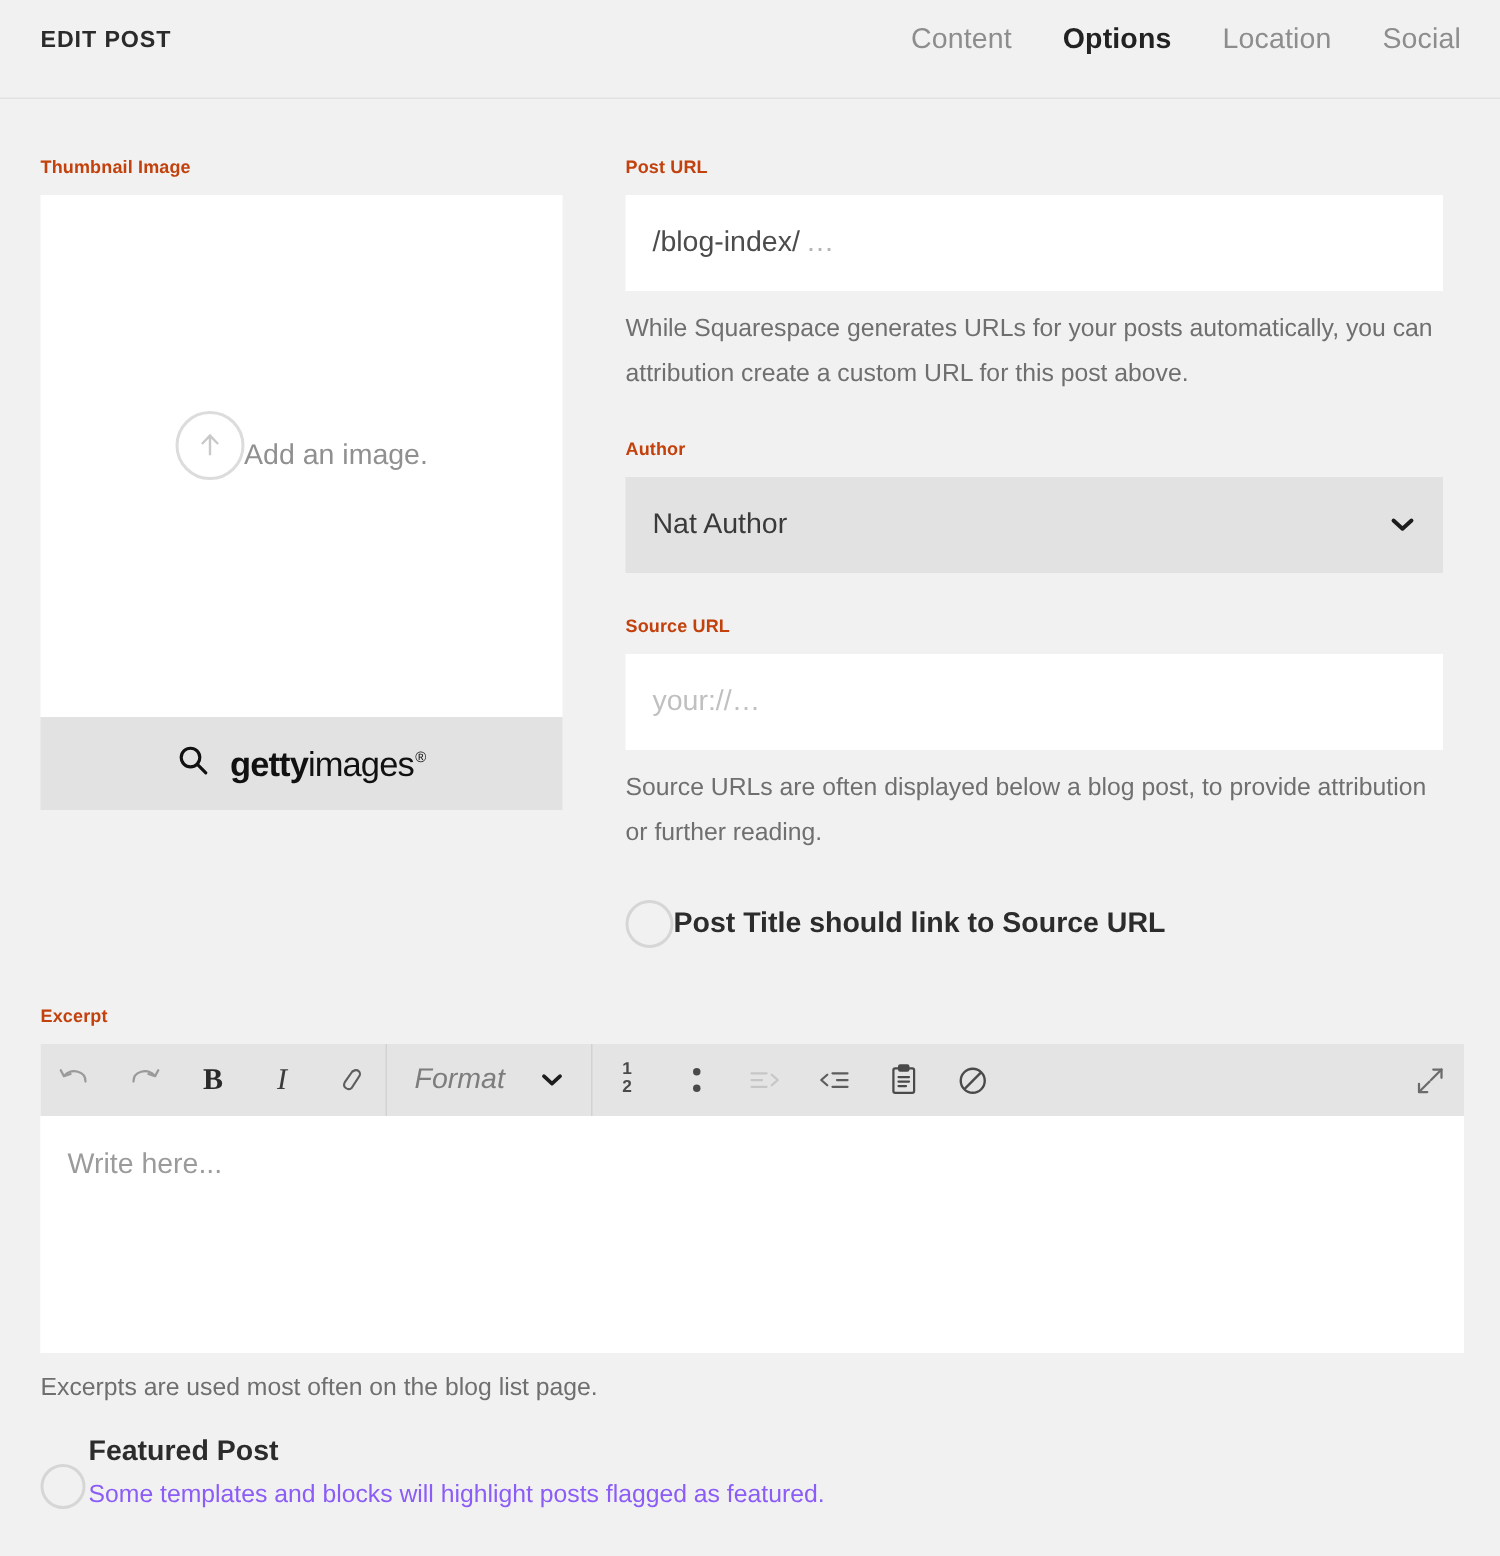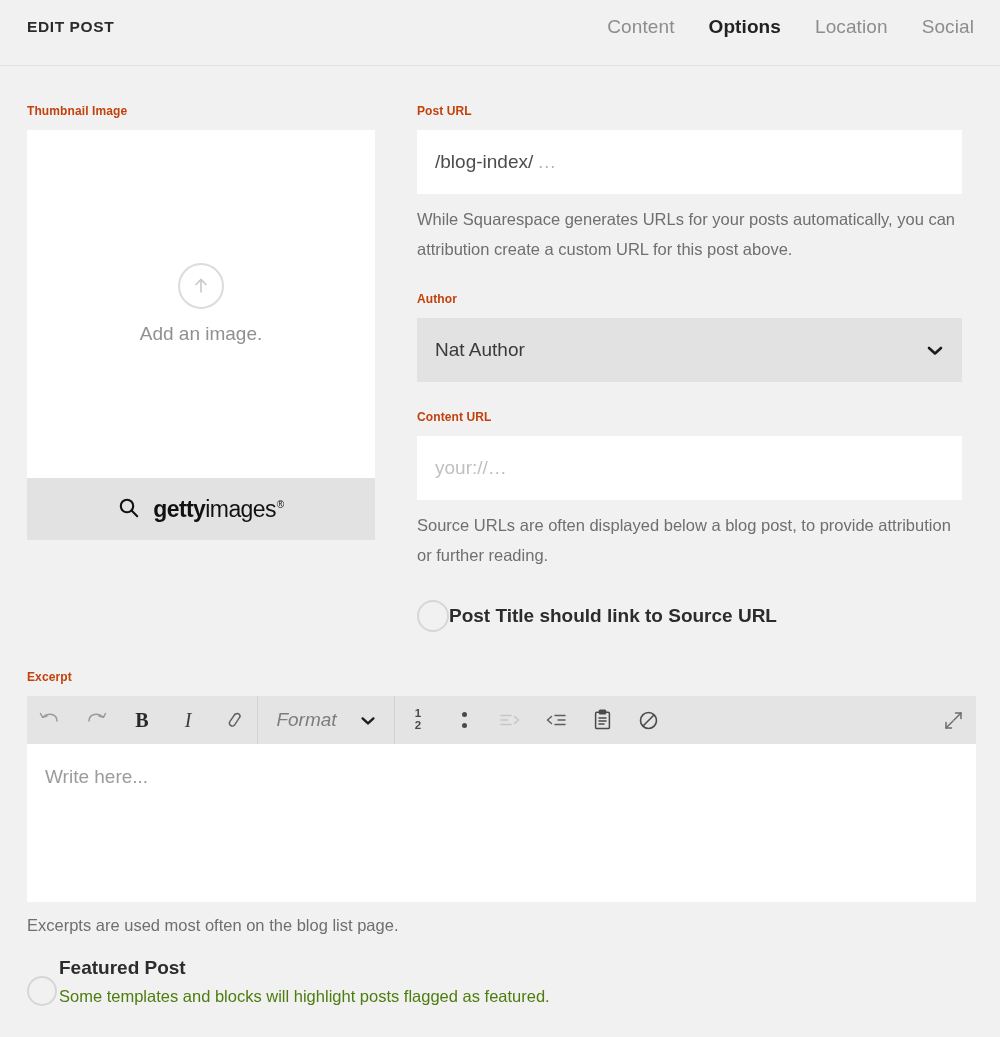--- a/index.html
+++ b/index.html
@@ -70,21 +70,21 @@
     margin-bottom: 12px;
     letter-spacing: 0.1px;
   }
 
   
   .thumb-box {
     width: 348px;
     height: 348px;
     background: #ffffff;
     display: flex;
-    flex-direction: column;
+    flex-direction: row;
     align-items: center;
     justify-content: center;
     cursor: pointer;
   }
   .upload-circle {
     width: 46px; height: 46px;
     border: 2px solid #dcdcdc;
     border-radius: 50%;
     display: flex; align-items: center; justify-content: center;
     margin-bottom: 14px;
@@ -272,21 +272,21 @@
   }
   .featured .toggle-circle { margin-top: 2px; width: 30px; height: 30px; flex: 0 0 30px; }
   .featured-title {
     font-size: 19px;
     font-weight: bold;
     color: #2c2c2c;
     margin-bottom: 8px;
   }
   .featured-desc {
     font-size: 16.5px;
-    color: #4d7c0f;
+    color: #8b5cf6;
   }
 </style>
 </head>
 <body>
 
 <div class="app">
 
   <div class="header">
     <div class="header-title">EDIT POST</div>
     <div class="nav">
@@ -343,21 +343,21 @@
         <span>Nat Author</span>
         <span class="caret">
           <svg width="18" height="12" viewBox="0 0 18 12" fill="none" stroke="#1d1d1d" stroke-width="2.6" stroke-linecap="round" stroke-linejoin="round">
             <polyline points="3,4 9,9.5 15,4"></polyline>
           </svg>
         </span>
       </div>
 
       <div class="spacer-28"></div>
 
-      <div class="field-label">Content URL</div>
+      <div class="field-label">Source URL</div>
       <div class="text-input">
         <span class="val-ph-only">your://…</span>
       </div>
       <div class="helper">Source URLs are often displayed below a blog post, to provide attribution or further reading.</div>
 
       <div class="toggle-row">
         <div class="toggle-circle"></div>
         <div class="toggle-label">Post Title should link to Source URL</div>
       </div>
 

